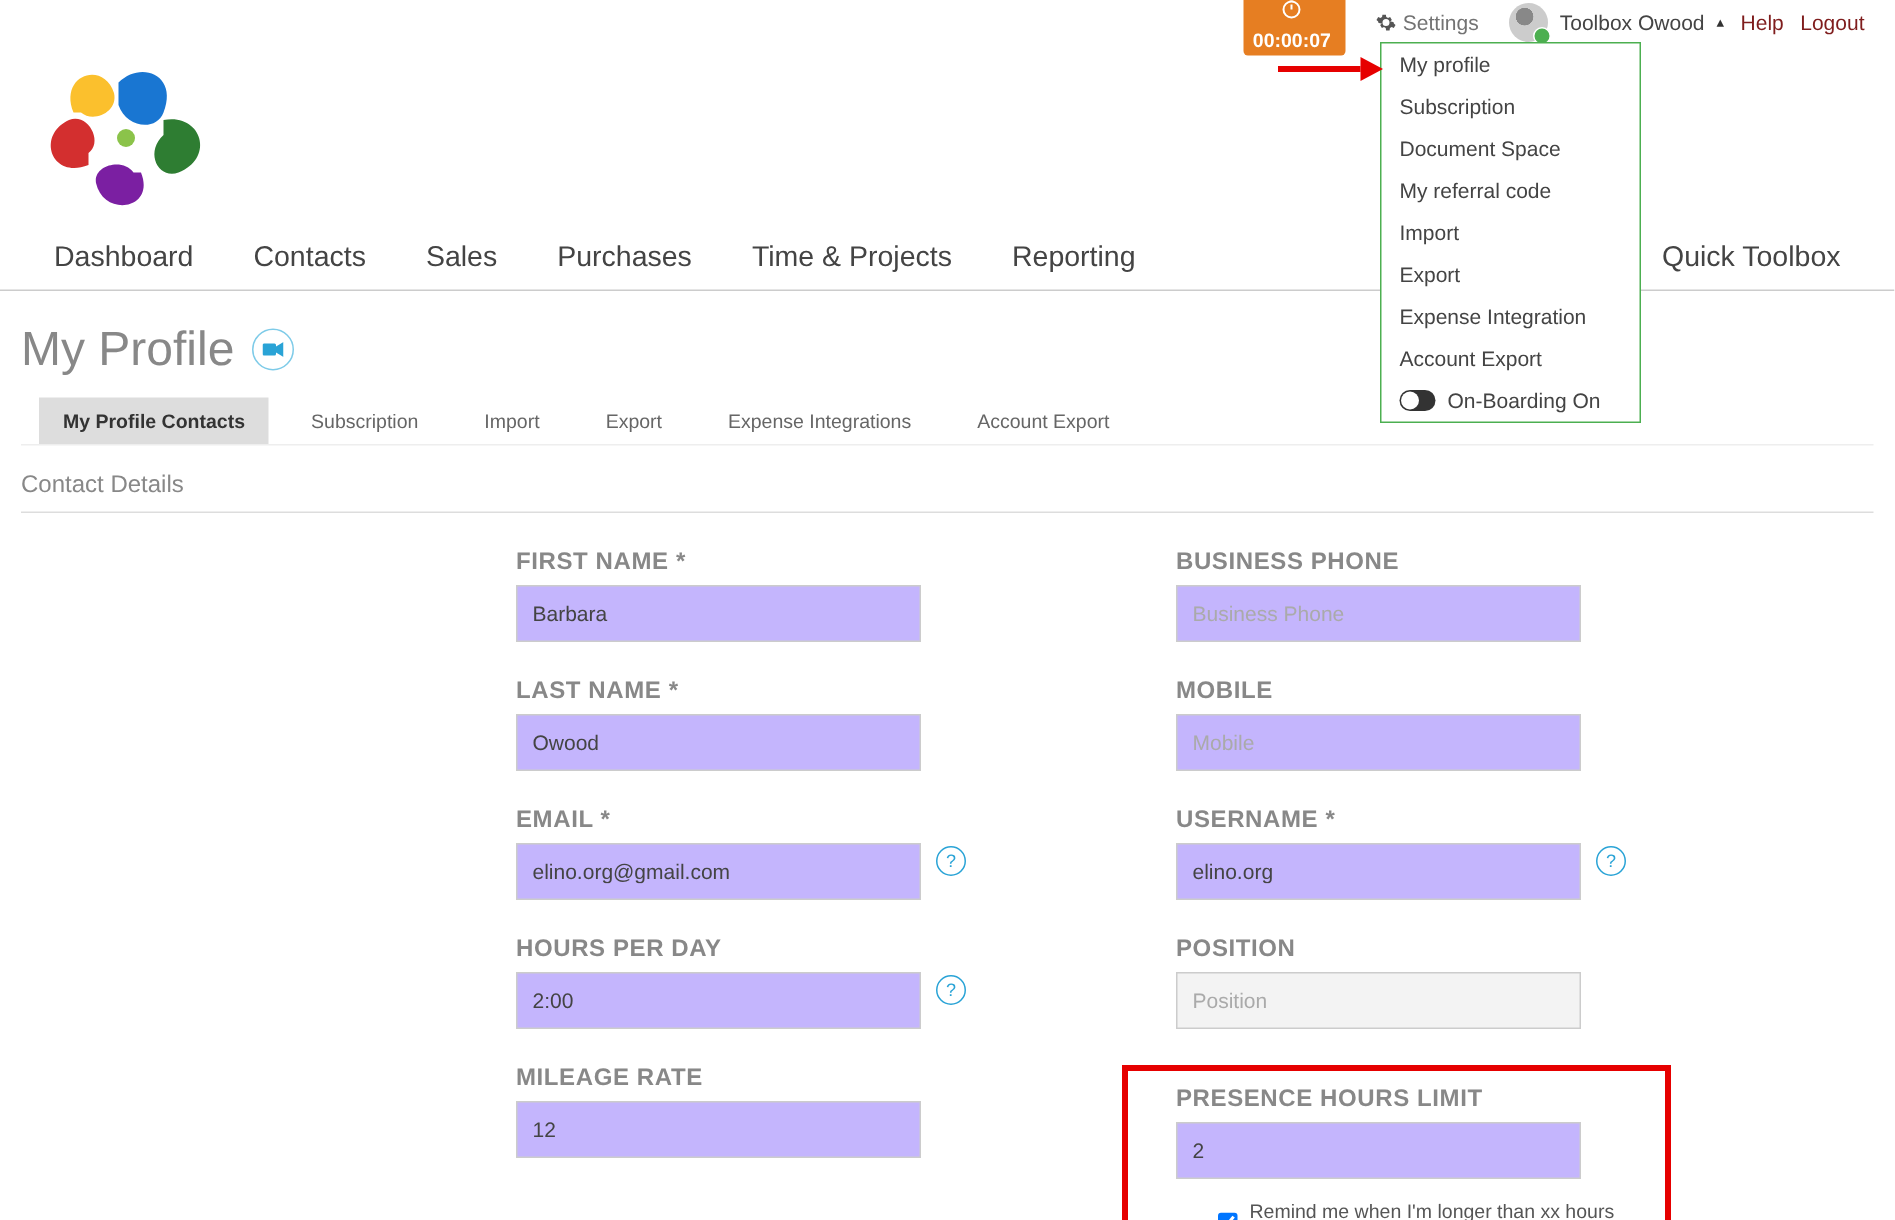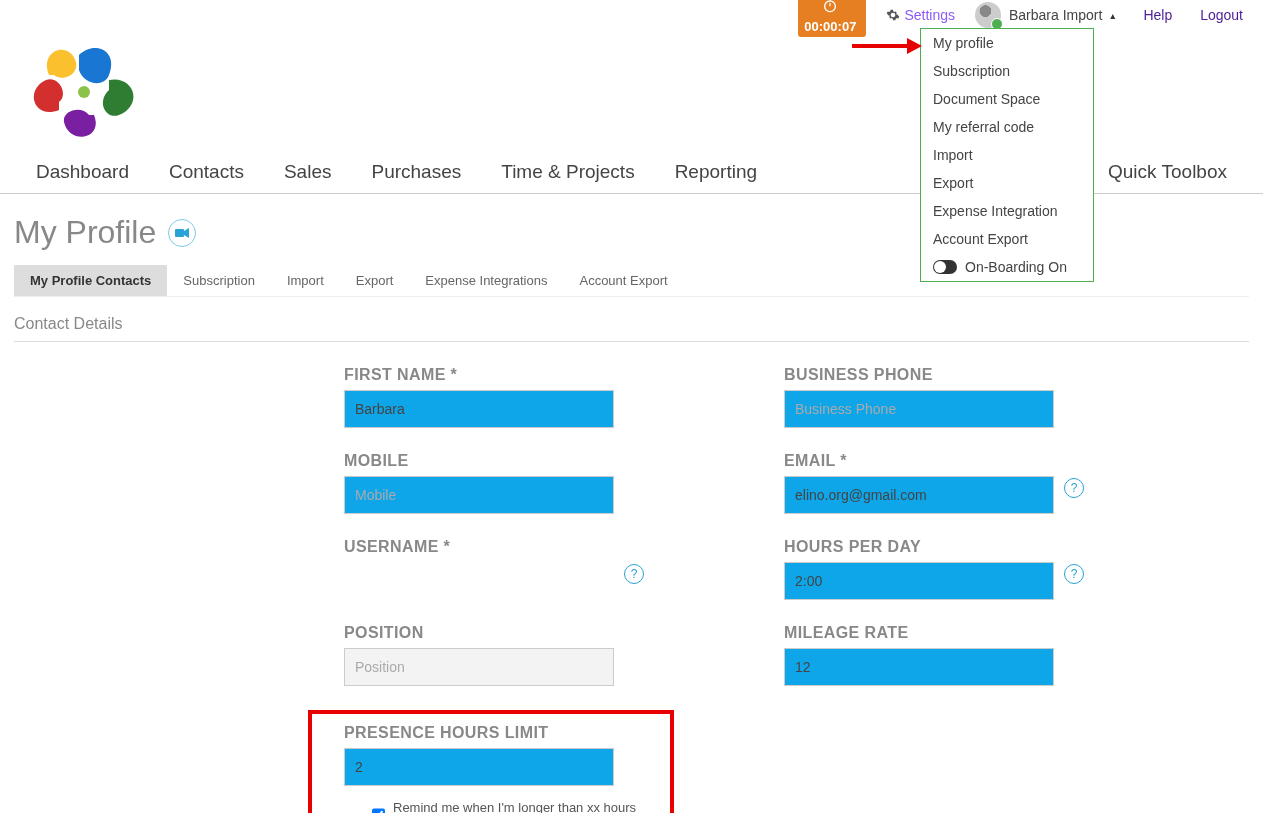--- a/index.html
+++ b/index.html
@@ -1,53 +1,53 @@
 <!DOCTYPE html>
 <html><head>
 <meta charset="utf-8">
 <style>
   * { box-sizing: border-box; margin: 0; padding: 0; }
   body { font-family: "Segoe UI", Arial, sans-serif; font-size: 14px; color: #333; background: #fff; width: 1263px; }
   .topbar { display: flex; align-items: center; height: 30px; padding: 0 20px 0 0; position: relative; }
   .topbar .spacer { flex: 1; }
   .timer { background: #e67e22; color: #fff; padding: 3px 10px 3px 6px; border-radius: 3px; font-weight: 600; display: flex; align-items: center; gap: 6px; font-size: 13px; flex-direction: column; }
   .timer-icon { width: 16px; height: 16px; display:inline-block; }
-  .settings-link { margin: 0 20px; color: #8b5cf6; display: flex; align-items: center; gap: 4px; cursor: pointer; }
+  .settings-link { margin: 0 20px; color: #737373; display: flex; align-items: center; gap: 4px; cursor: pointer; }
   .gear-icon { width: 14px; height: 14px; }
   .user-block { display: flex; align-items: center; gap: 8px; cursor: pointer; position: relative; }
   .avatar { width: 26px; height: 26px; border-radius: 50%; background: #ddd radial-gradient(circle at 40% 35%, #888 0 25%, #ccc 26% 100%); position: relative; }
   .avatar::after{ content:''; position:absolute; right:-2px; bottom:-2px; width:10px; height:10px; border-radius:50%; background:#4caf50; border:1.5px solid #fff;}
   .user-name { color: #444; }
   .caret-up { font-size: 10px; }
-  .top-link { margin-left: 28px; color: #4c1d95; cursor: pointer; }
+  .top-link { margin-left: 11px; color: #7f1d1d; cursor: pointer; }
   .dropdown { position: absolute; top: 28px; left: 920px; width: 174px; background: #fff; border: 1px solid #4caf50; z-index: 10; }
   .dropdown-item { padding: 6px 12px; color: #444; cursor: pointer; font-size: 14px; }
   .dropdown-item.toggle { display:flex; align-items:center; gap:8px; }
   .toggle-switch { width: 24px; height: 14px; background: #333; border-radius: 7px; position: relative; }
   .toggle-switch::after { content:''; position:absolute; left:1px; top:1px; width:12px; height:12px; background:#fff; border-radius:50%; }
   .arrow-callout { position:absolute; top:36px; left:852px; width:70px; height:20px; z-index:11;}
   .arrow-callout svg { width:100%; height:100%; }
   .logo-wrap { padding: 10px 0 10px 24px; }
   .logo { width: 130px; height: 100px; }
   .mainnav { display:flex; align-items: baseline; padding: 0 16px; border-bottom: 1px solid #ccc; font-size: 19px; color:#444; }
   .mainnav .navitem { padding: 8px 20px 10px; cursor:pointer; }
   .mainnav .nav-spacer { flex:1; }
   .page-body { padding: 12px 14px; }
   .page-title-row { display:flex; align-items:center; gap:12px; margin: 8px 0 14px; }
   .page-title { font-size: 32px; font-weight: 300; color:#888; }
   .cam-badge { width:28px; height:28px; border:1px solid #7ecbe8; border-radius:50%; display:flex; align-items:center; justify-content:center; color:#29a3d6; cursor:pointer;}
   .subtabs { display:flex; border-bottom:1px solid #eee; margin-bottom:18px; }
-  .subtab { padding: 8px 16px; color:#666; cursor:pointer; font-size:13px; }
+  .subtab { padding: 8px 16px; color:#666; cursor:pointer; font-size:13px;margin-left:12px; }
   .subtab.active { background:#ddd; font-weight:600; color:#333; }
   .section-title { font-size:16px; font-weight:300; color:#888; margin: 6px 0 8px; }
   .section-hr { border:none; border-top:1px solid #ddd; margin-bottom: 24px; }
   .form-grid { display:grid; grid-template-columns: 1fr 1fr; column-gap: 110px; padding: 0 0 0 330px; max-width: 1100px; }
   .field { margin-bottom: 24px; position:relative; }
   .field-label { font-size:16px; letter-spacing:0.4px; color:#888; text-transform:uppercase; font-weight:600; margin-bottom:6px; display:block;}
-  .field-input { width: 270px; height: 38px; border:1px solid #ccc; padding: 0 10px; font-size:14px; color:#444; background:#0ea5e9; }
+  .field-input { width: 270px; height: 38px; border:1px solid #ccc; padding: 0 10px; font-size:14px; color:#444; background:#c4b5fd; }
   .field-input.disabled { background:#f3f3f3; color:#888; }
   .field-input::placeholder { color:#aaa; }
   .help-badge { position:absolute; left: 280px; top: 26px; width:20px; height:20px; border:1.5px solid #29a3d6; border-radius:50%; color:#29a3d6; font-size:12px; display:flex; align-items:center; justify-content:center; cursor:pointer;}
   .highlight-box { position:relative; padding: 14px 36px 14px 36px; margin-left:-36px;}
   .highlight-border { position:absolute; inset:0; border:4px solid #e60000; pointer-events:none; }
   .check-row { display:flex; align-items:center; gap:8px; margin-top:14px; font-size:13px; color:#555;padding-left:28px;}
   .check-row input { width:14px; height:14px; }
 </style>
 </head>
 <body>
@@ -67,21 +67,21 @@
   <div class="settings-link">
     <span class="gear-icon">
       <svg viewBox="0 0 24 24" fill="#555">
           <path d="M12 8a4 4 0 100 8 4 4 0 000-8zm9 4a7 7 0 01-.1 1.2l2 1.6-2 3.4-2.4-1a7 7 0 01-2 1.2l-.4 2.6h-4l-.4-2.6a7 7 0 01-2-1.2l-2.4 1-2-3.4 2-1.6A7 7 0 013 12a7 7 0 01.1-1.2l-2-1.6 2-3.4 2.4 1a7 7 0 012-1.2L7.9 3h4l.4 2.6a7 7 0 012 1.2l2.4-1 2 3.4-2 1.6A7 7 0 0121 12z"></path>
         </svg>
     </span>
     <span>Settings</span>
   </div>
   <div class="user-block">
     <span class="avatar"></span>
-    <span class="user-name">Barbara Import</span>
+    <span class="user-name">Toolbox Owood</span>
     <span class="caret-up">▴</span>
   </div>
   <span class="top-link">Help</span>
   <span class="top-link">Logout</span>
 </div>
 
 <div class="dropdown">
   <div class="dropdown-item">My profile</div>
   <div class="dropdown-item">Subscription</div>
   <div class="dropdown-item">Document Space</div>
@@ -154,31 +154,36 @@
       <label class="field-label">FIRST NAME *</label>
       <input class="field-input" value="Barbara" style="">
     </div>
 
     <div class="field">
       <label class="field-label">BUSINESS PHONE</label>
       <input class="field-input" placeholder="Business Phone" style="">
     </div>
 
     <div class="field">
+      <label class="field-label">LAST NAME *</label>
+      <input class="field-input" value="Owood" style="">
+    </div>
+    <div class="field">
       <label class="field-label">MOBILE</label>
       <input class="field-input" placeholder="Mobile" style="">
     </div>
 
     <div class="field">
       <label class="field-label">EMAIL *</label>
       <input class="field-input" value="elino.org@gmail.com" style="">
       <span class="help-badge">?</span>
     </div>
     <div class="field">
       <label class="field-label">USERNAME *</label>
+      <input class="field-input" value="elino.org" style="">
       <span class="help-badge">?</span>
     </div>
 
     <div class="field">
       <label class="field-label">HOURS PER DAY</label>
       <input class="field-input" value="2:00" style="">
       <span class="help-badge">?</span>
     </div>
     <div class="field">
       <label class="field-label">POSITION</label>

